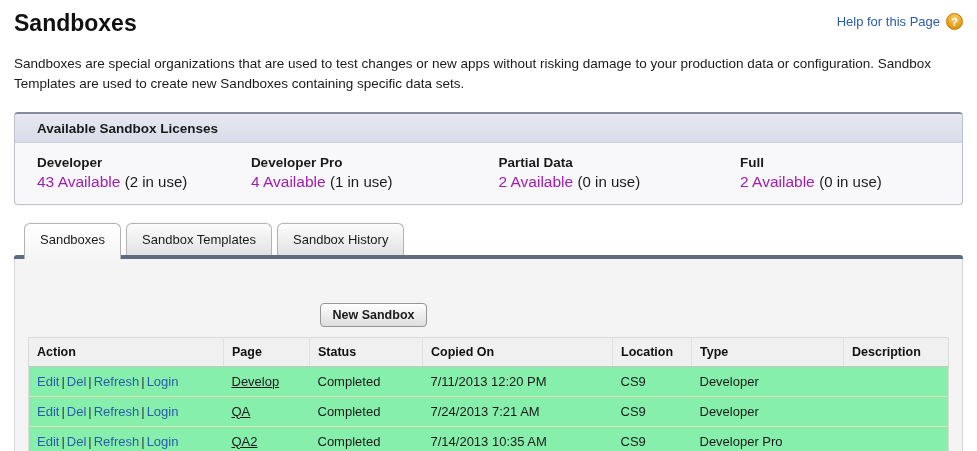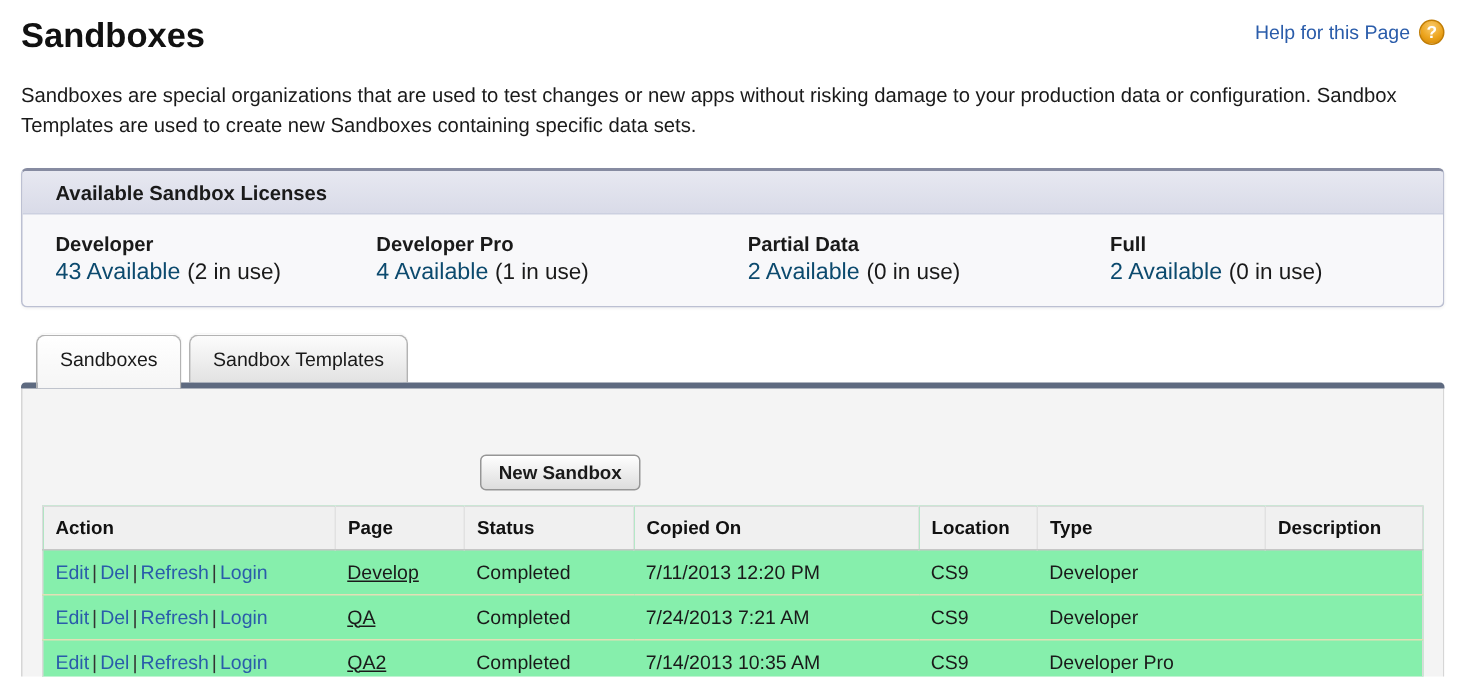--- a/index.html
+++ b/index.html
@@ -39,21 +39,21 @@
     background: linear-gradient(#e7e8f1, #d9dbe8);
     padding: 7px 2px 6px 22px;
     font-weight:bold; font-size:13.5px; color:#1a1a1a;
     border-bottom:1px solid #ccd0e0;
   }
   .license-body {
     display:grid; grid-template-columns: 1.08fr 1.25fr 1.22fr 1.05fr;
     padding: 12px 14px 13px 22px;
   }
   .license-item .lic-name { font-weight:bold; font-size:13.5px; margin-bottom:3px; }
-  .license-item .lic-avail { font-size:15.5px; color:#0c4a6e;margin-top:27px; }
+  .license-item .lic-avail { font-size:15.5px; color:#a21caf;margin-top:27px; }
   .license-item .lic-inuse { font-size:15px; color:#1a1a1a; }
 
   
   .tabs-row { display:flex; align-items:flex-end; padding-left:10px; margin-top:18px; }
   .tab {
     font-size:13px; color:#1a1a1a;
     padding: 8px 15px;
     border:1px solid #b3b3b3; border-bottom:none;
     border-radius:6px 6px 0 0;
     background: linear-gradient(#fcfcfc, #e2e2e2);
@@ -150,20 +150,21 @@
       </div>
     </div>
 </div>
 
 <div class="tabs-row">
 
     <div class="tab active">Sandboxes</div>
 
     <div class="tab">Sandbox Templates</div>
 
+    <div class="tab">Sandbox History</div>
   </div>
 <div class="tab-bar"></div>
 
 <div class="panel">
 
   <div class="button-row">
     <button class="btn">New Sandbox</button>
   </div>
 
   <table>

